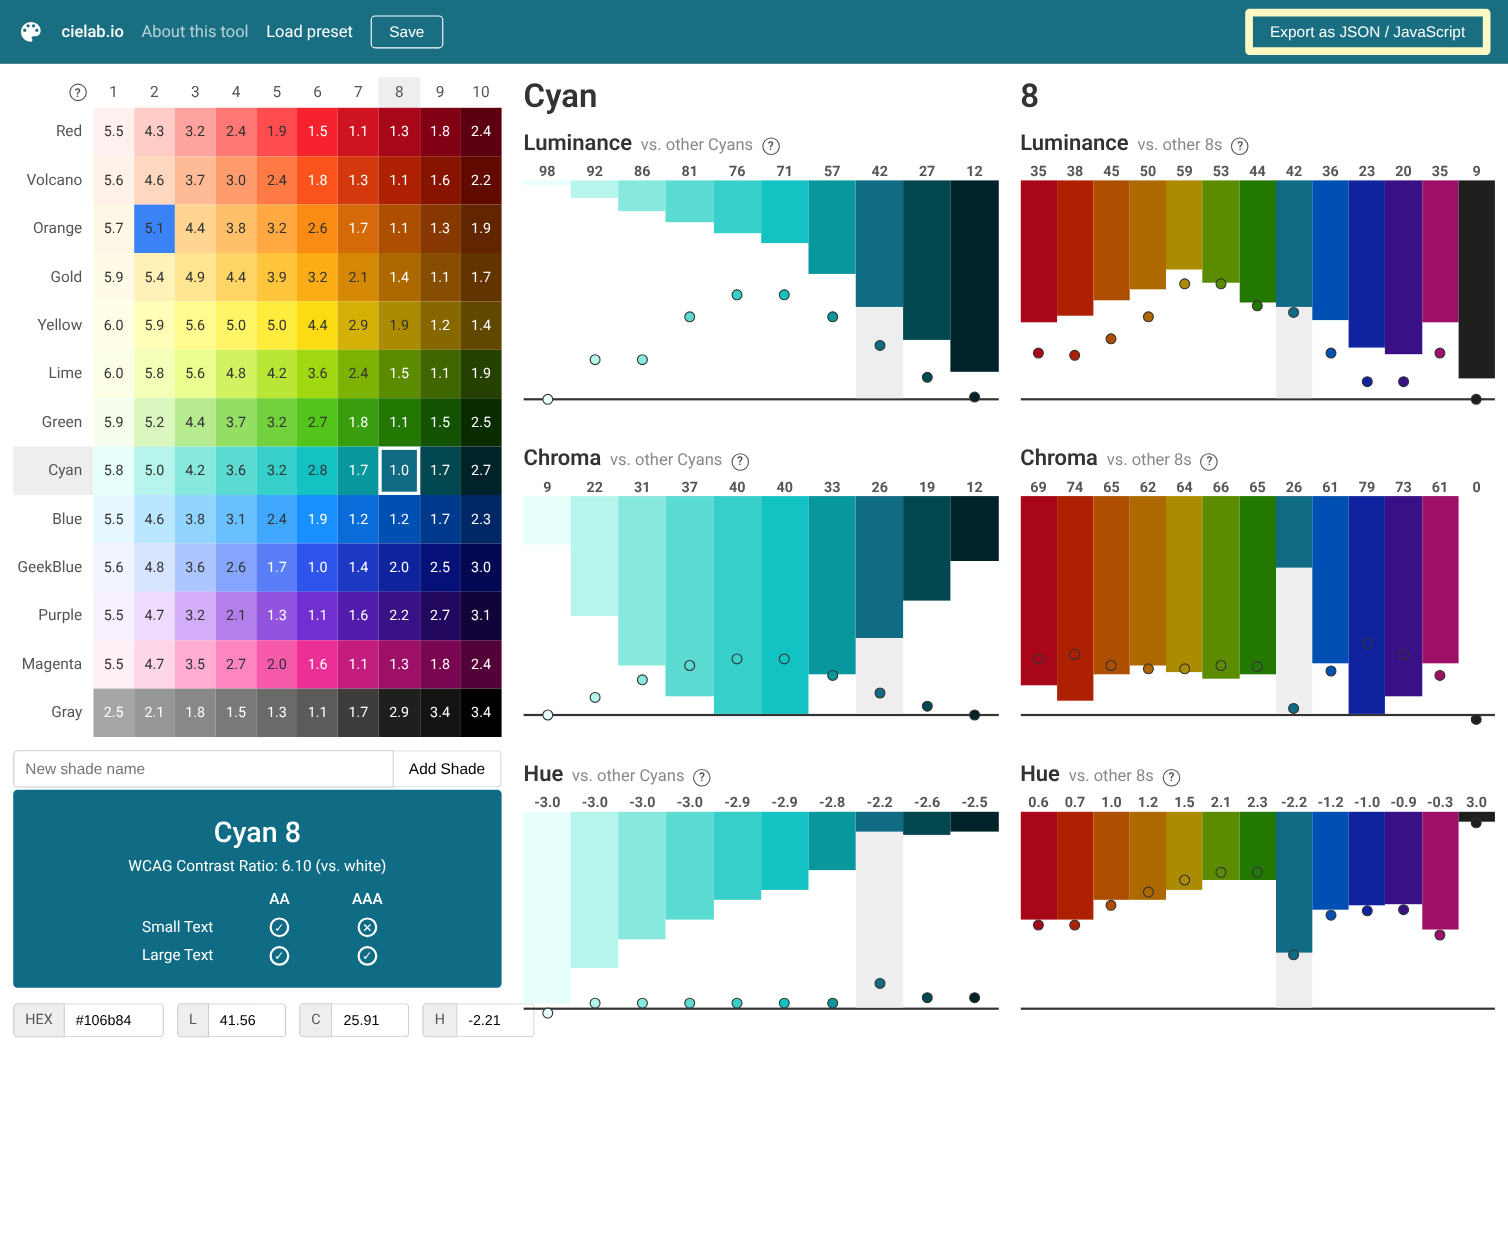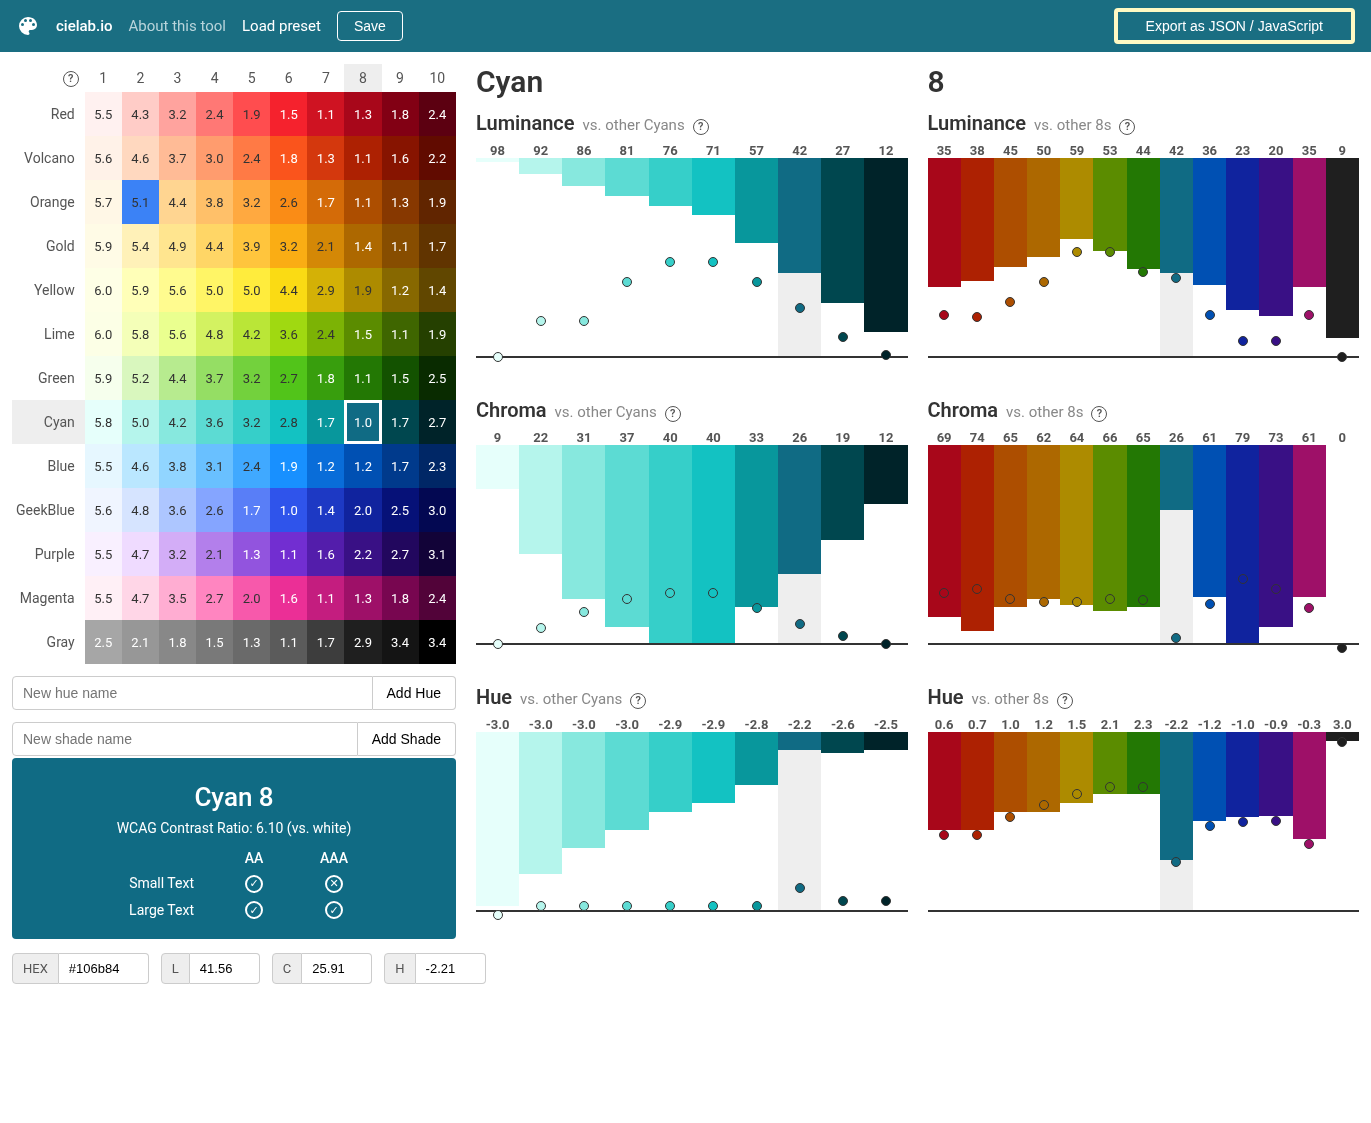--- a/index.html
+++ b/index.html
@@ -4,21 +4,21 @@
 <style>
   * { box-sizing: border-box; margin: 0; padding: 0; }
   body { font-family: -apple-system, BlinkMacSystemFont, "Segoe UI", Roboto, sans-serif; background: #fff; color: #333; font-size: 14px; width: 1371px; }
   .topbar { background: #1a6e82; color: #fff; display: flex; align-items: center; padding: 8px 16px; gap: 16px; }
   .palette-icon { width: 24px; height: 24px; display: inline-block; }
   .brand { font-weight: 500; font-size: 15px; }
   .nav-link { color: #b8d4db; cursor: pointer; font-size: 15px; }
   .nav-link.active { color: #fff; }
   .preset-select { background: #fff; color: #333; border: none; border-radius: 4px; padding: 6px 10px; font-size: 14px; width: 220px; height: 32px; }
   .save-btn { background: transparent; border: 1px solid #fff; color: #fff; border-radius: 4px; padding: 6px 16px; cursor: pointer; font-size: 14px; }
-  .export-btn { background: transparent; border: 4px solid #fef9c3; color: #fff; border-radius: 4px; padding: 6px 28px; cursor: pointer; font-size: 14px; margin-left: auto; text-align: right; }
+  .export-btn { background: transparent; border: 7px solid #fef9c3; color: #fff; border-radius: 4px; padding: 6px 16px; cursor: pointer; font-size: 14px; margin-left: auto; text-align: right; }
   .main { display: flex; padding: 12px; gap: 20px; align-items: flex-start; }
   .left-col { width: 444px; flex-shrink: 0; }
   .grid-table { border-collapse: collapse; }
   .grid-table th { font-weight: 400; color: #555; padding: 4px; text-align: center; font-size: 14px; height: 28px; }
   .grid-table th.row-label { text-align: right; padding-right: 10px; color: #555; white-space: nowrap; }
   .grid-table td.cell { width: 38px; height: 44px; text-align: center; font-size: 13px; vertical-align: middle; cursor: pointer; }
   .grid-table td.cell.selected { outline: 3px solid #fff; outline-offset: -3px; }
   .grid-table th.col-header.selected, .grid-table th.row-label.selected { background: #eee; }
   .help-circle { display: inline-flex; width: 16px; height: 16px; border: 1.5px solid #555; border-radius: 50%; align-items: center; justify-content: center; font-size: 11px; font-weight: 600; color: #555; }
   .input-row { display: flex; margin-top: 12px; gap: 0; }
@@ -252,24 +252,20 @@
             <td class="cell" style="background:#5b5b5b;color:#fff">1.1</td>
             <td class="cell" style="background:#3d3d3d;color:#fff">1.7</td>
             <td class="cell" style="background:#1f1f1f;color:#fff">2.9</td>
             <td class="cell" style="background:#141414;color:#fff">3.4</td>
             <td class="cell" style="background:#000000;color:#fff">3.4</td>
           </tr>
         </tbody>
     </table>
 
     <div class="input-row">
-      <input placeholder="New hue name" style="">
-      <button>Add Hue</button>
-    </div>
-    <div class="input-row">
       <input placeholder="New shade name" style="">
       <button>Add Shade</button>
     </div>
 
     <div class="wcag-panel">
       <h2>Cyan 8</h2>
       <div class="ratio">WCAG Contrast Ratio: 6.10 (vs. white)</div>
       <div class="wcag-grid">
         <div></div>
           <div class="hdr">AA</div>

